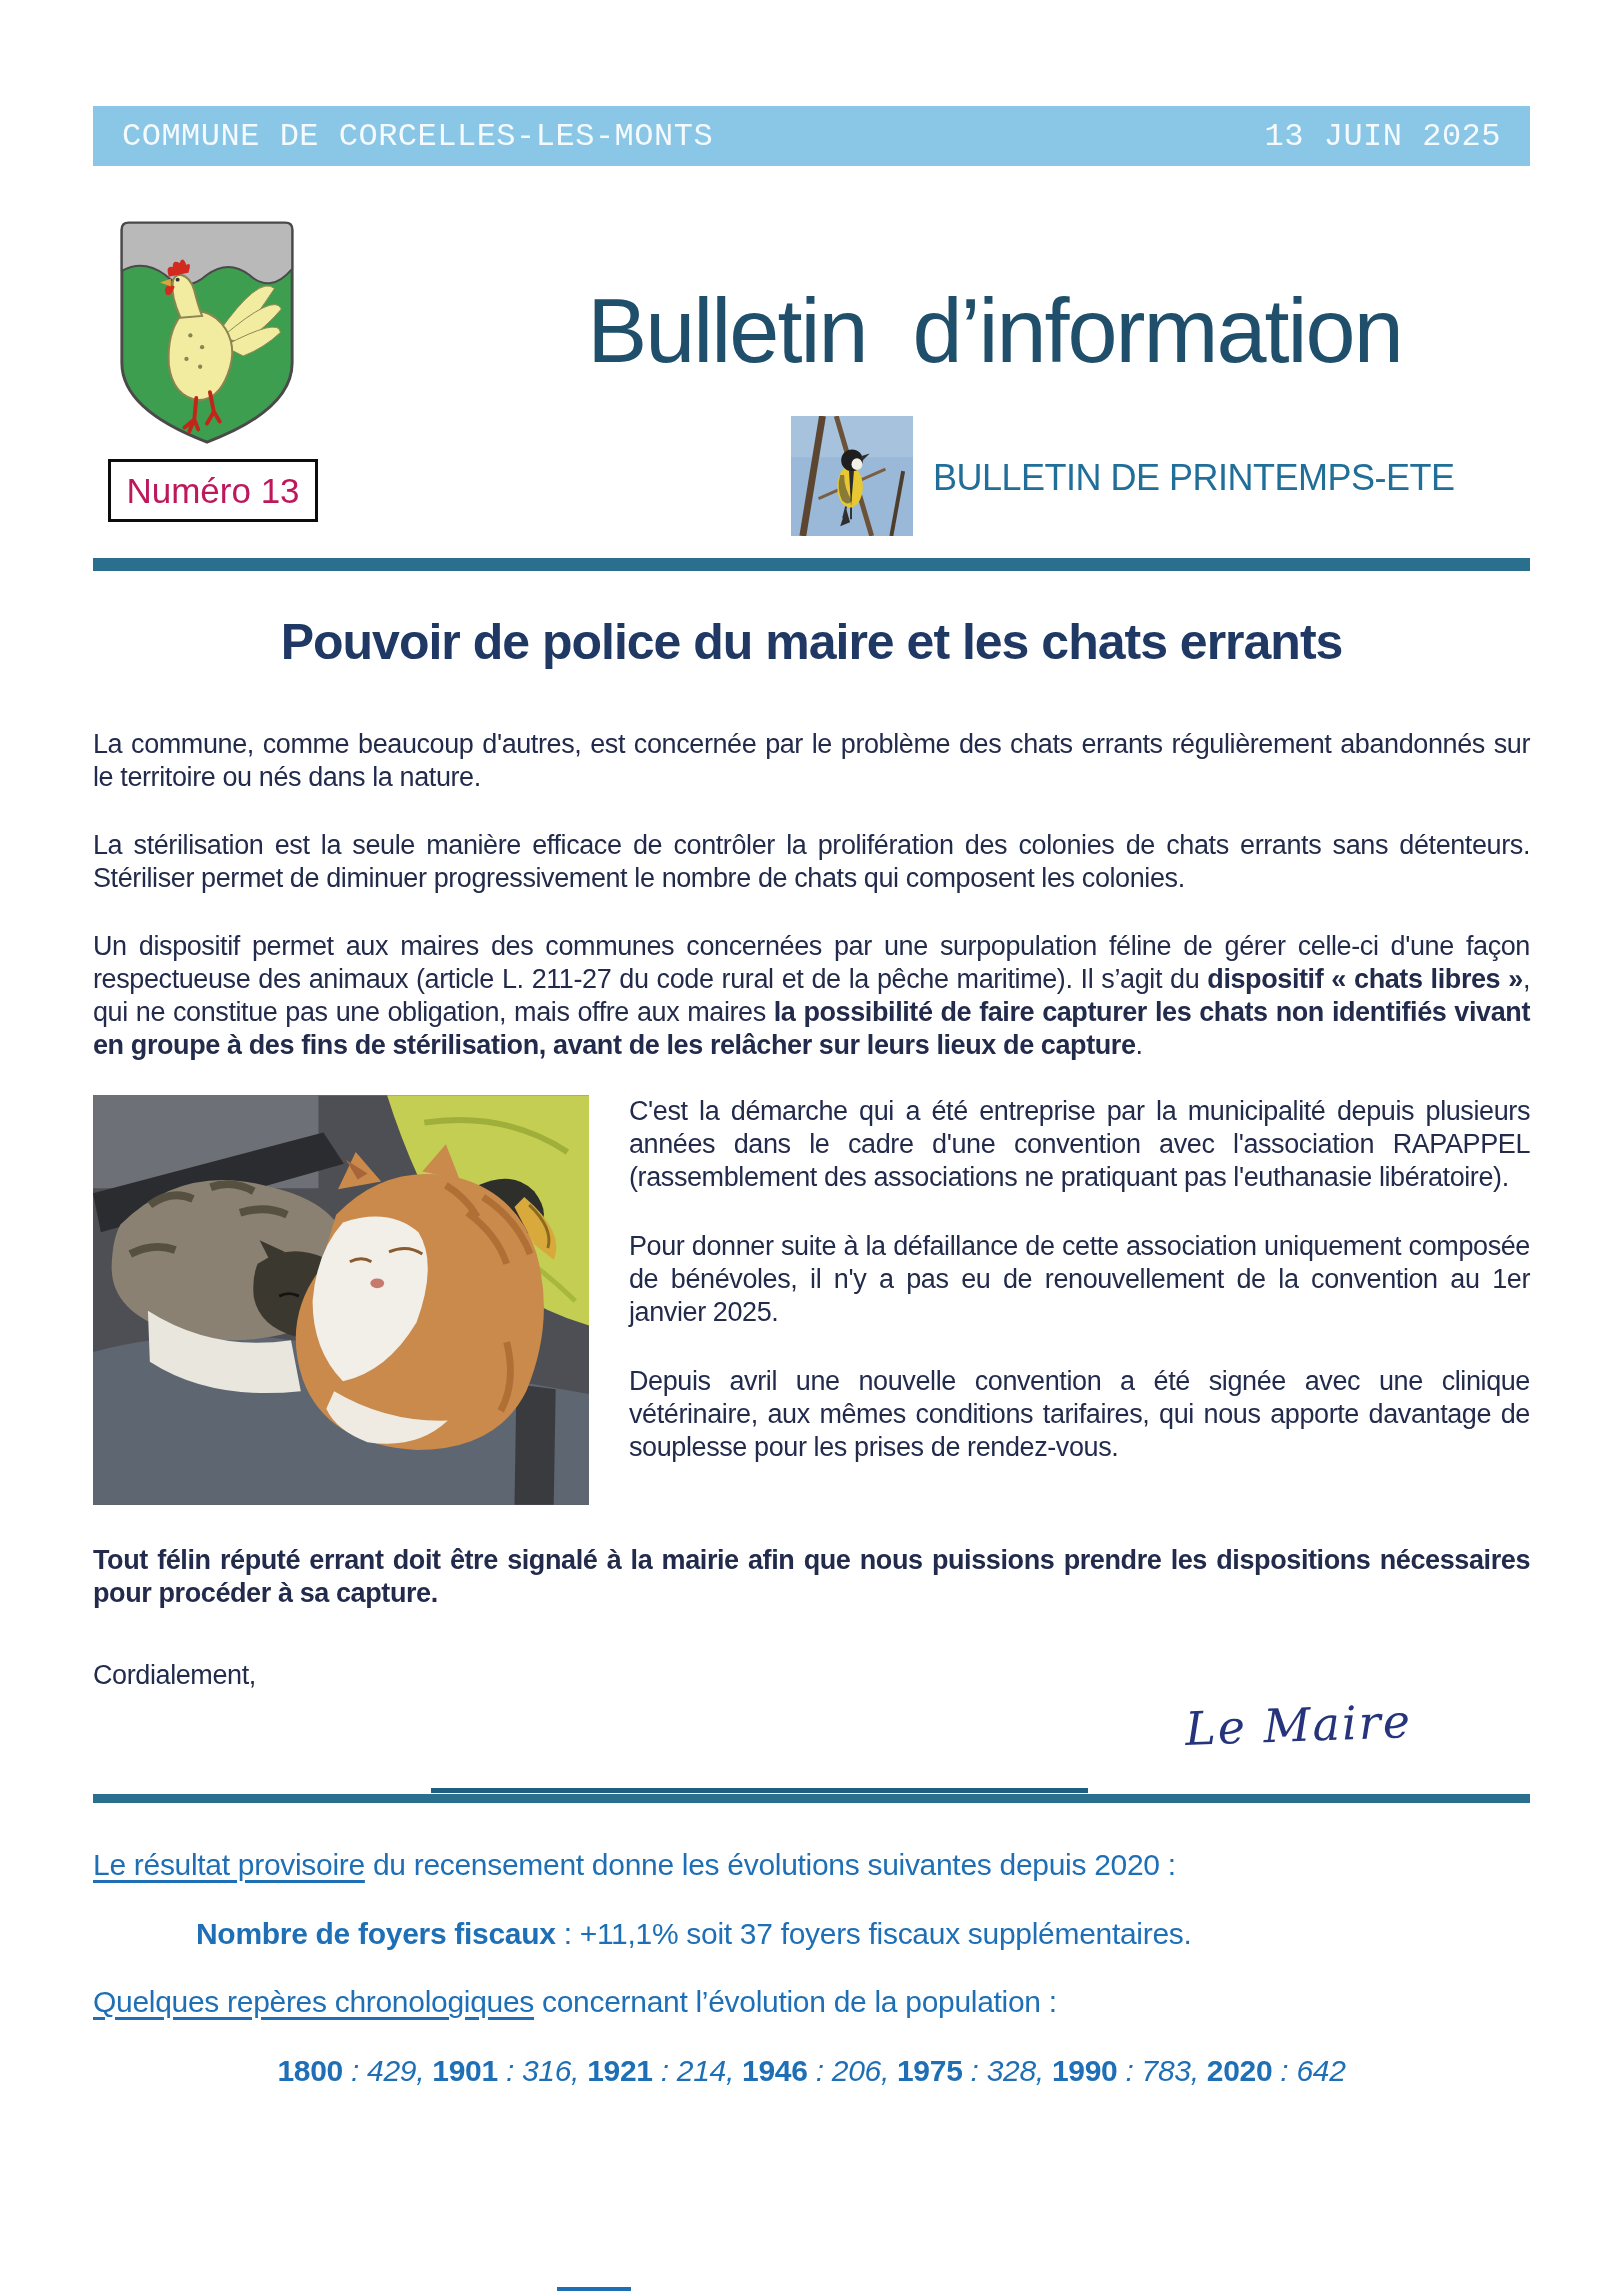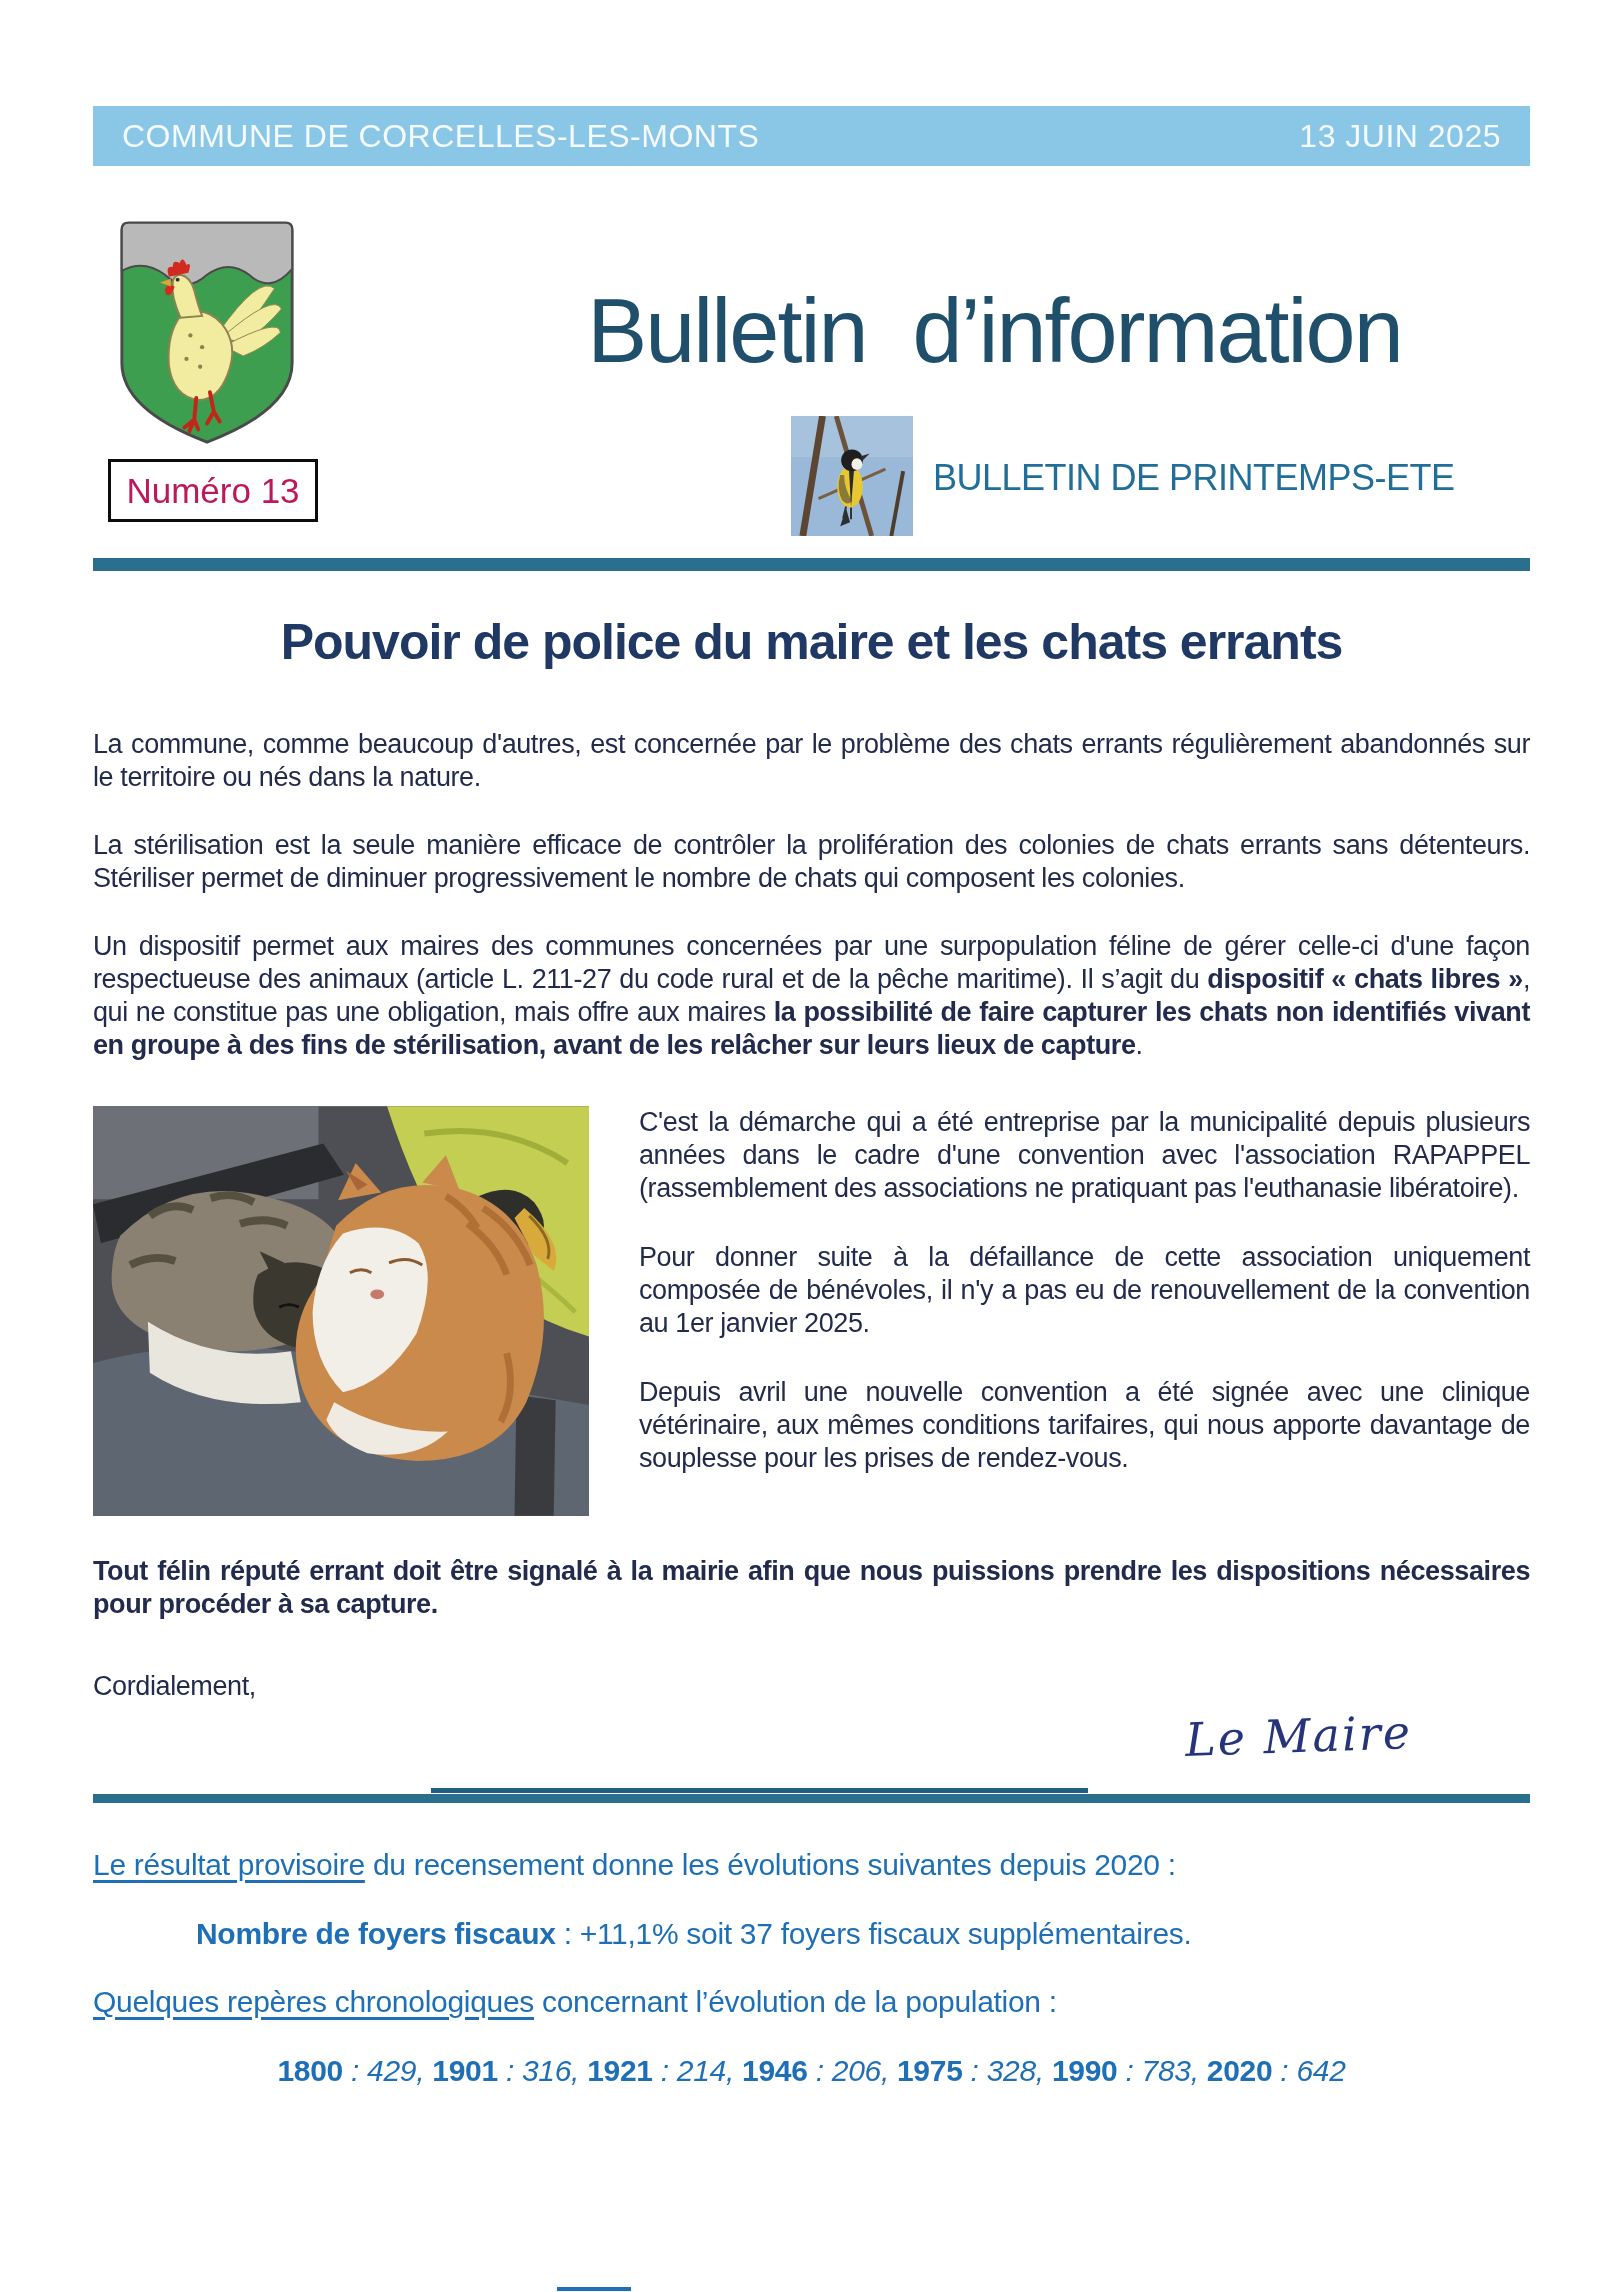--- a/index.html
+++ b/index.html
@@ -4,21 +4,21 @@
 <style>
   html,body{margin:0;padding:0;background:#ffffff;}
   .page{
     position:relative;width:1621px;height:2293px;background:#ffffff;overflow:hidden;
     font-family:"Liberation Sans",sans-serif;color:#232B4C;
   }
   
   .topbar{
     position:absolute;left:93px;top:106px;width:1437px;height:60px;
     background:#8AC6E6;display:flex;align-items:center;justify-content:space-between;
-    padding:4px 29px;box-sizing:border-box;color:#F4FAFD;font-size:32px;letter-spacing:0.5px;
+    padding:4px 29px;box-sizing:border-box;color:#F4FAFD;font-size:32px;letter-spacing:0.5px;font-family:Liberation Mono, monospace;
   }
   
   .crest{position:absolute;left:112px;top:218px;width:190px;height:229px;}
   .numero-box{
     position:absolute;left:108px;top:459px;width:210px;height:63px;
     border:3.9px solid #0c0c0c;display:flex;align-items:center;justify-content:center;
     color:#be185d;font-size:35px;box-sizing:border-box;
   }
   .main-title{
     position:absolute;left:421px;top:286px;width:1147px;text-align:center;
@@ -37,21 +37,21 @@
     font-size:50px;letter-spacing:-1px;font-weight:bold;
   }
   .body-p{
     margin:35px 0 0 0;font-size:27px;line-height:33px;letter-spacing:-0.4px;
     text-align:justify;color:#232B4C;
   }
   .body-p:first-of-type{margin-top:57px;}
   .b{font-weight:bold;}
   .i{font-style:italic;}
   .u{text-decoration:underline;text-decoration-thickness:2.9px;text-underline-offset:4.9px;}
-  .twocol{margin-top:44px;display:flex;gap:50px;}
+  .twocol{margin-top:33px;display:flex;gap:40px;}
   .catphoto{flex:none;width:496px;height:410px;}
   .coltext{flex:1;}
   .coltext .body-p{margin-top:0;}
   .coltext .body-p + .body-p{margin-top:36px;}
   .boldnote{font-weight:bold;margin-top:39px;}
   .closing{margin-top:49px;text-align:left;}
   .signature{
     margin:5.9px 118px 0 0;text-align:right;color:#26357B;
     font-family:"DejaVu Serif",serif;font-style:italic;font-size:46px;letter-spacing:2px;
   }

